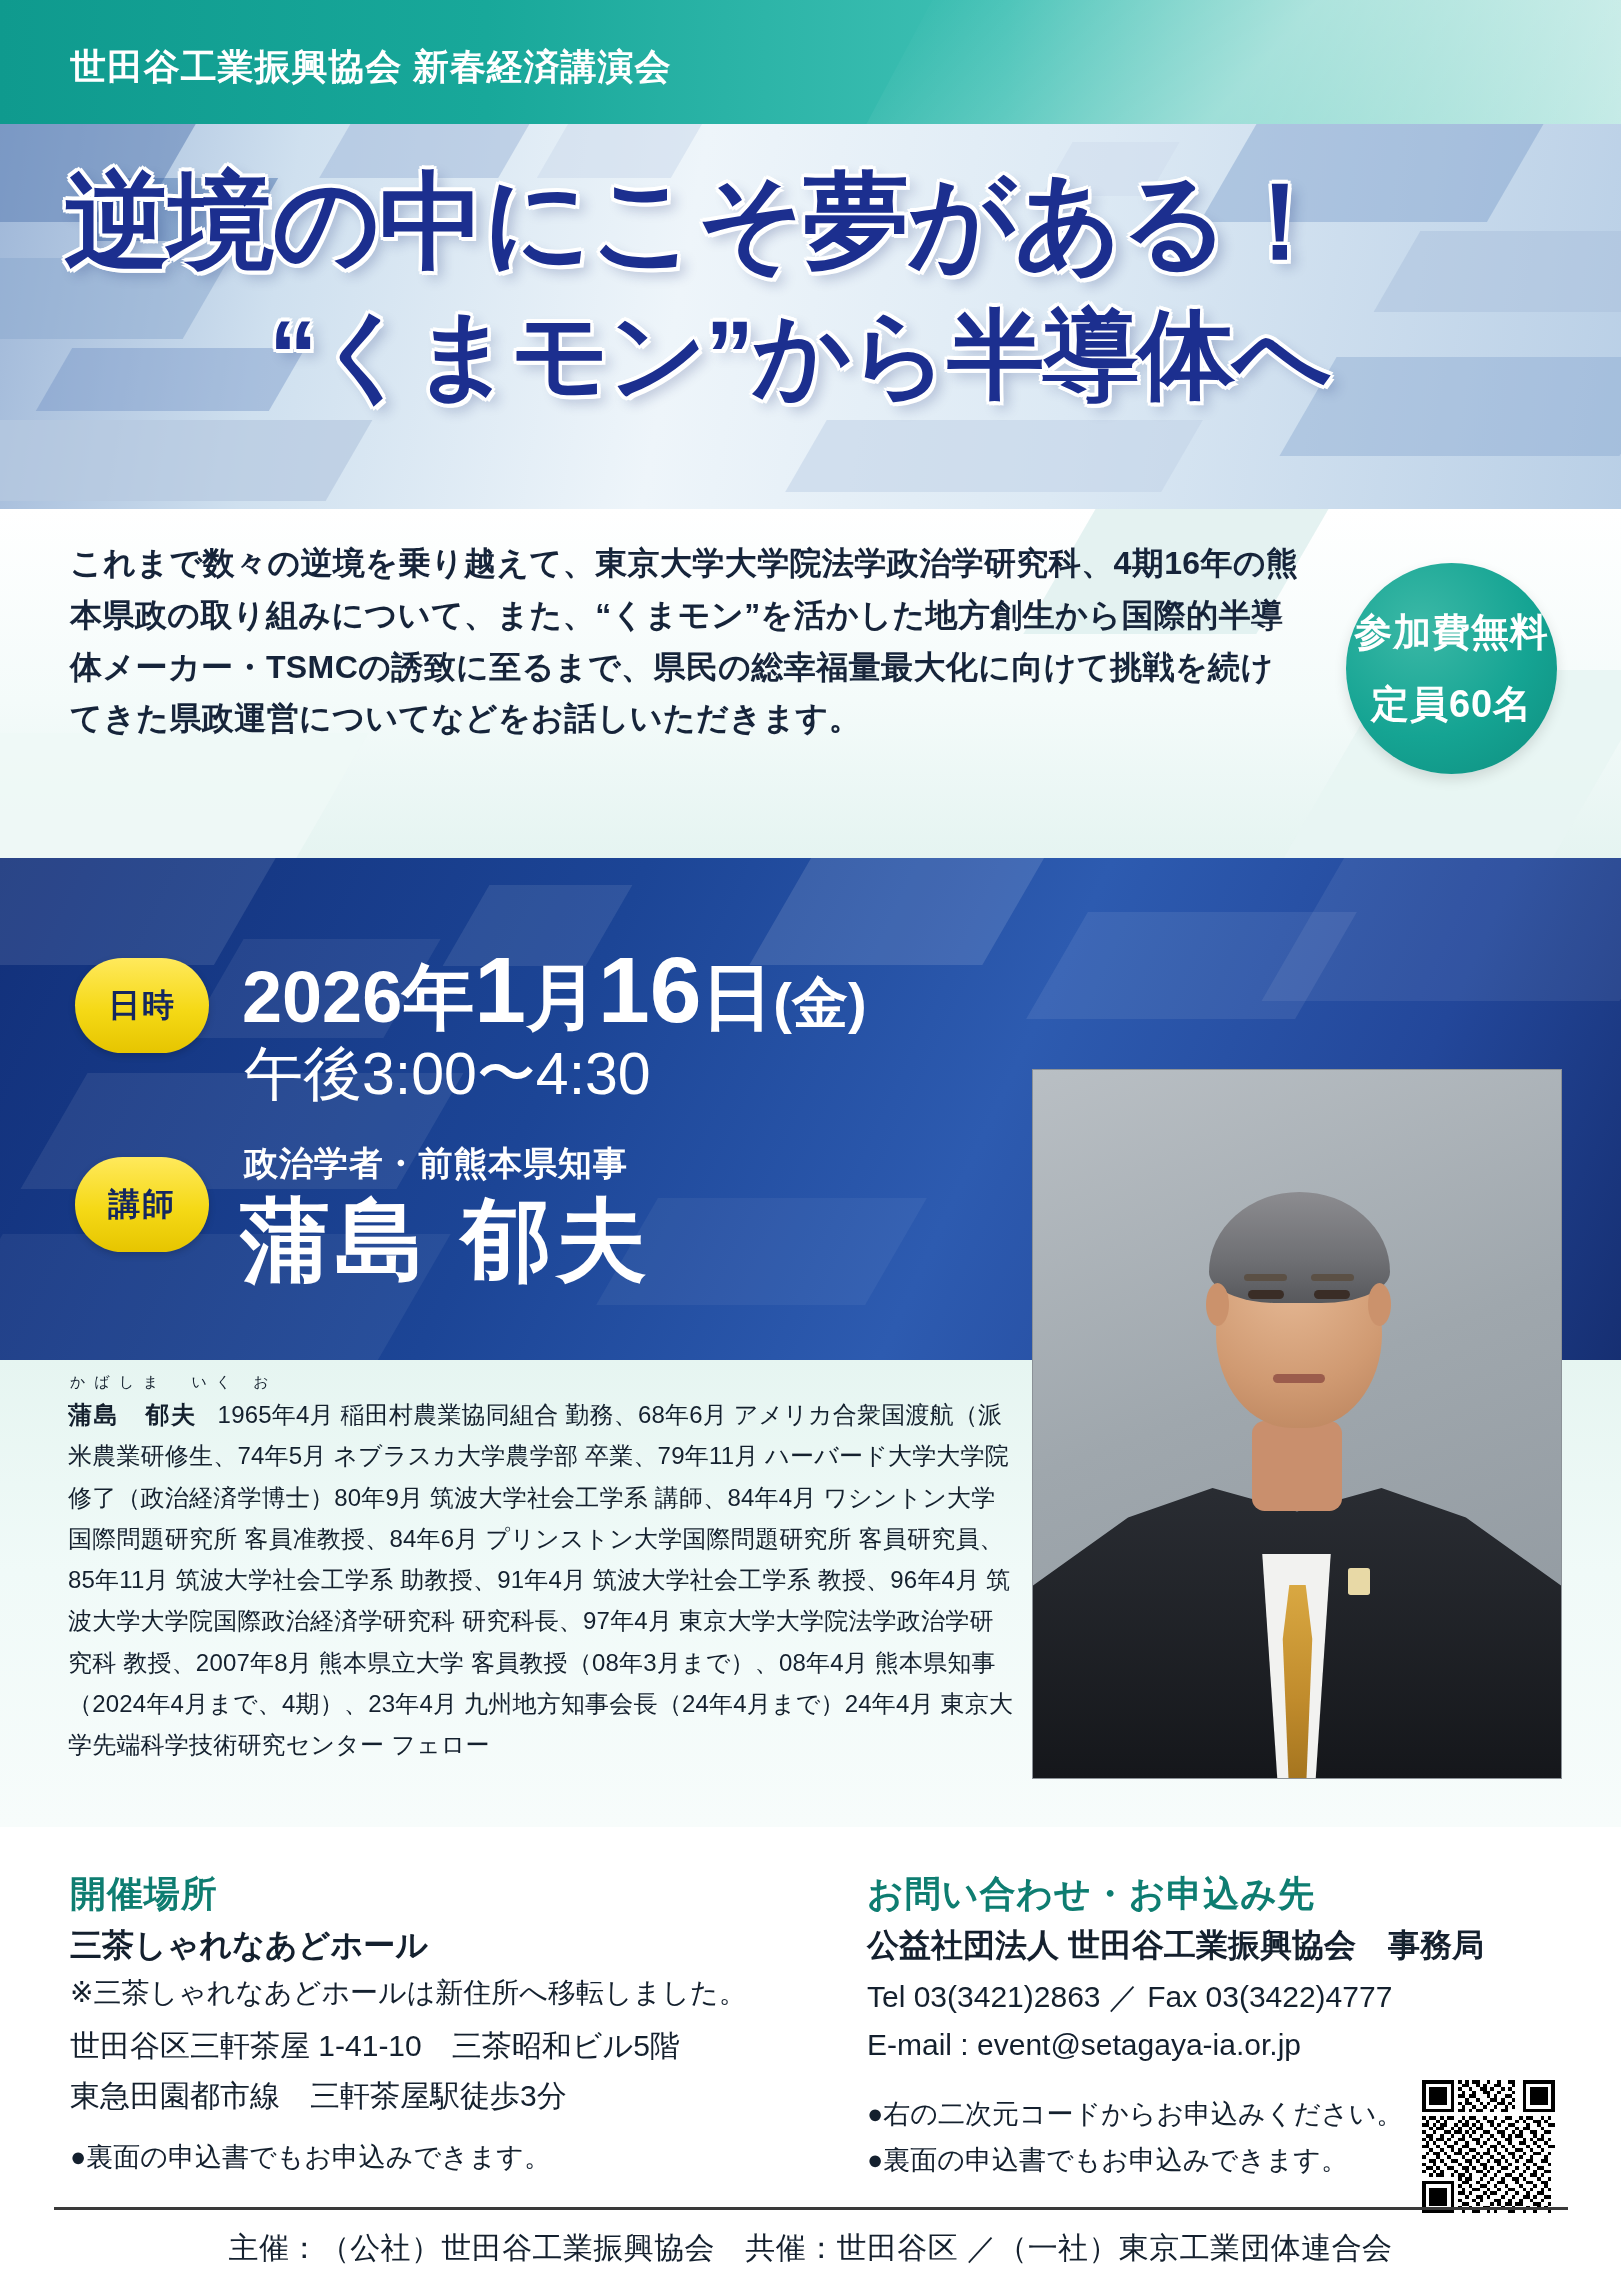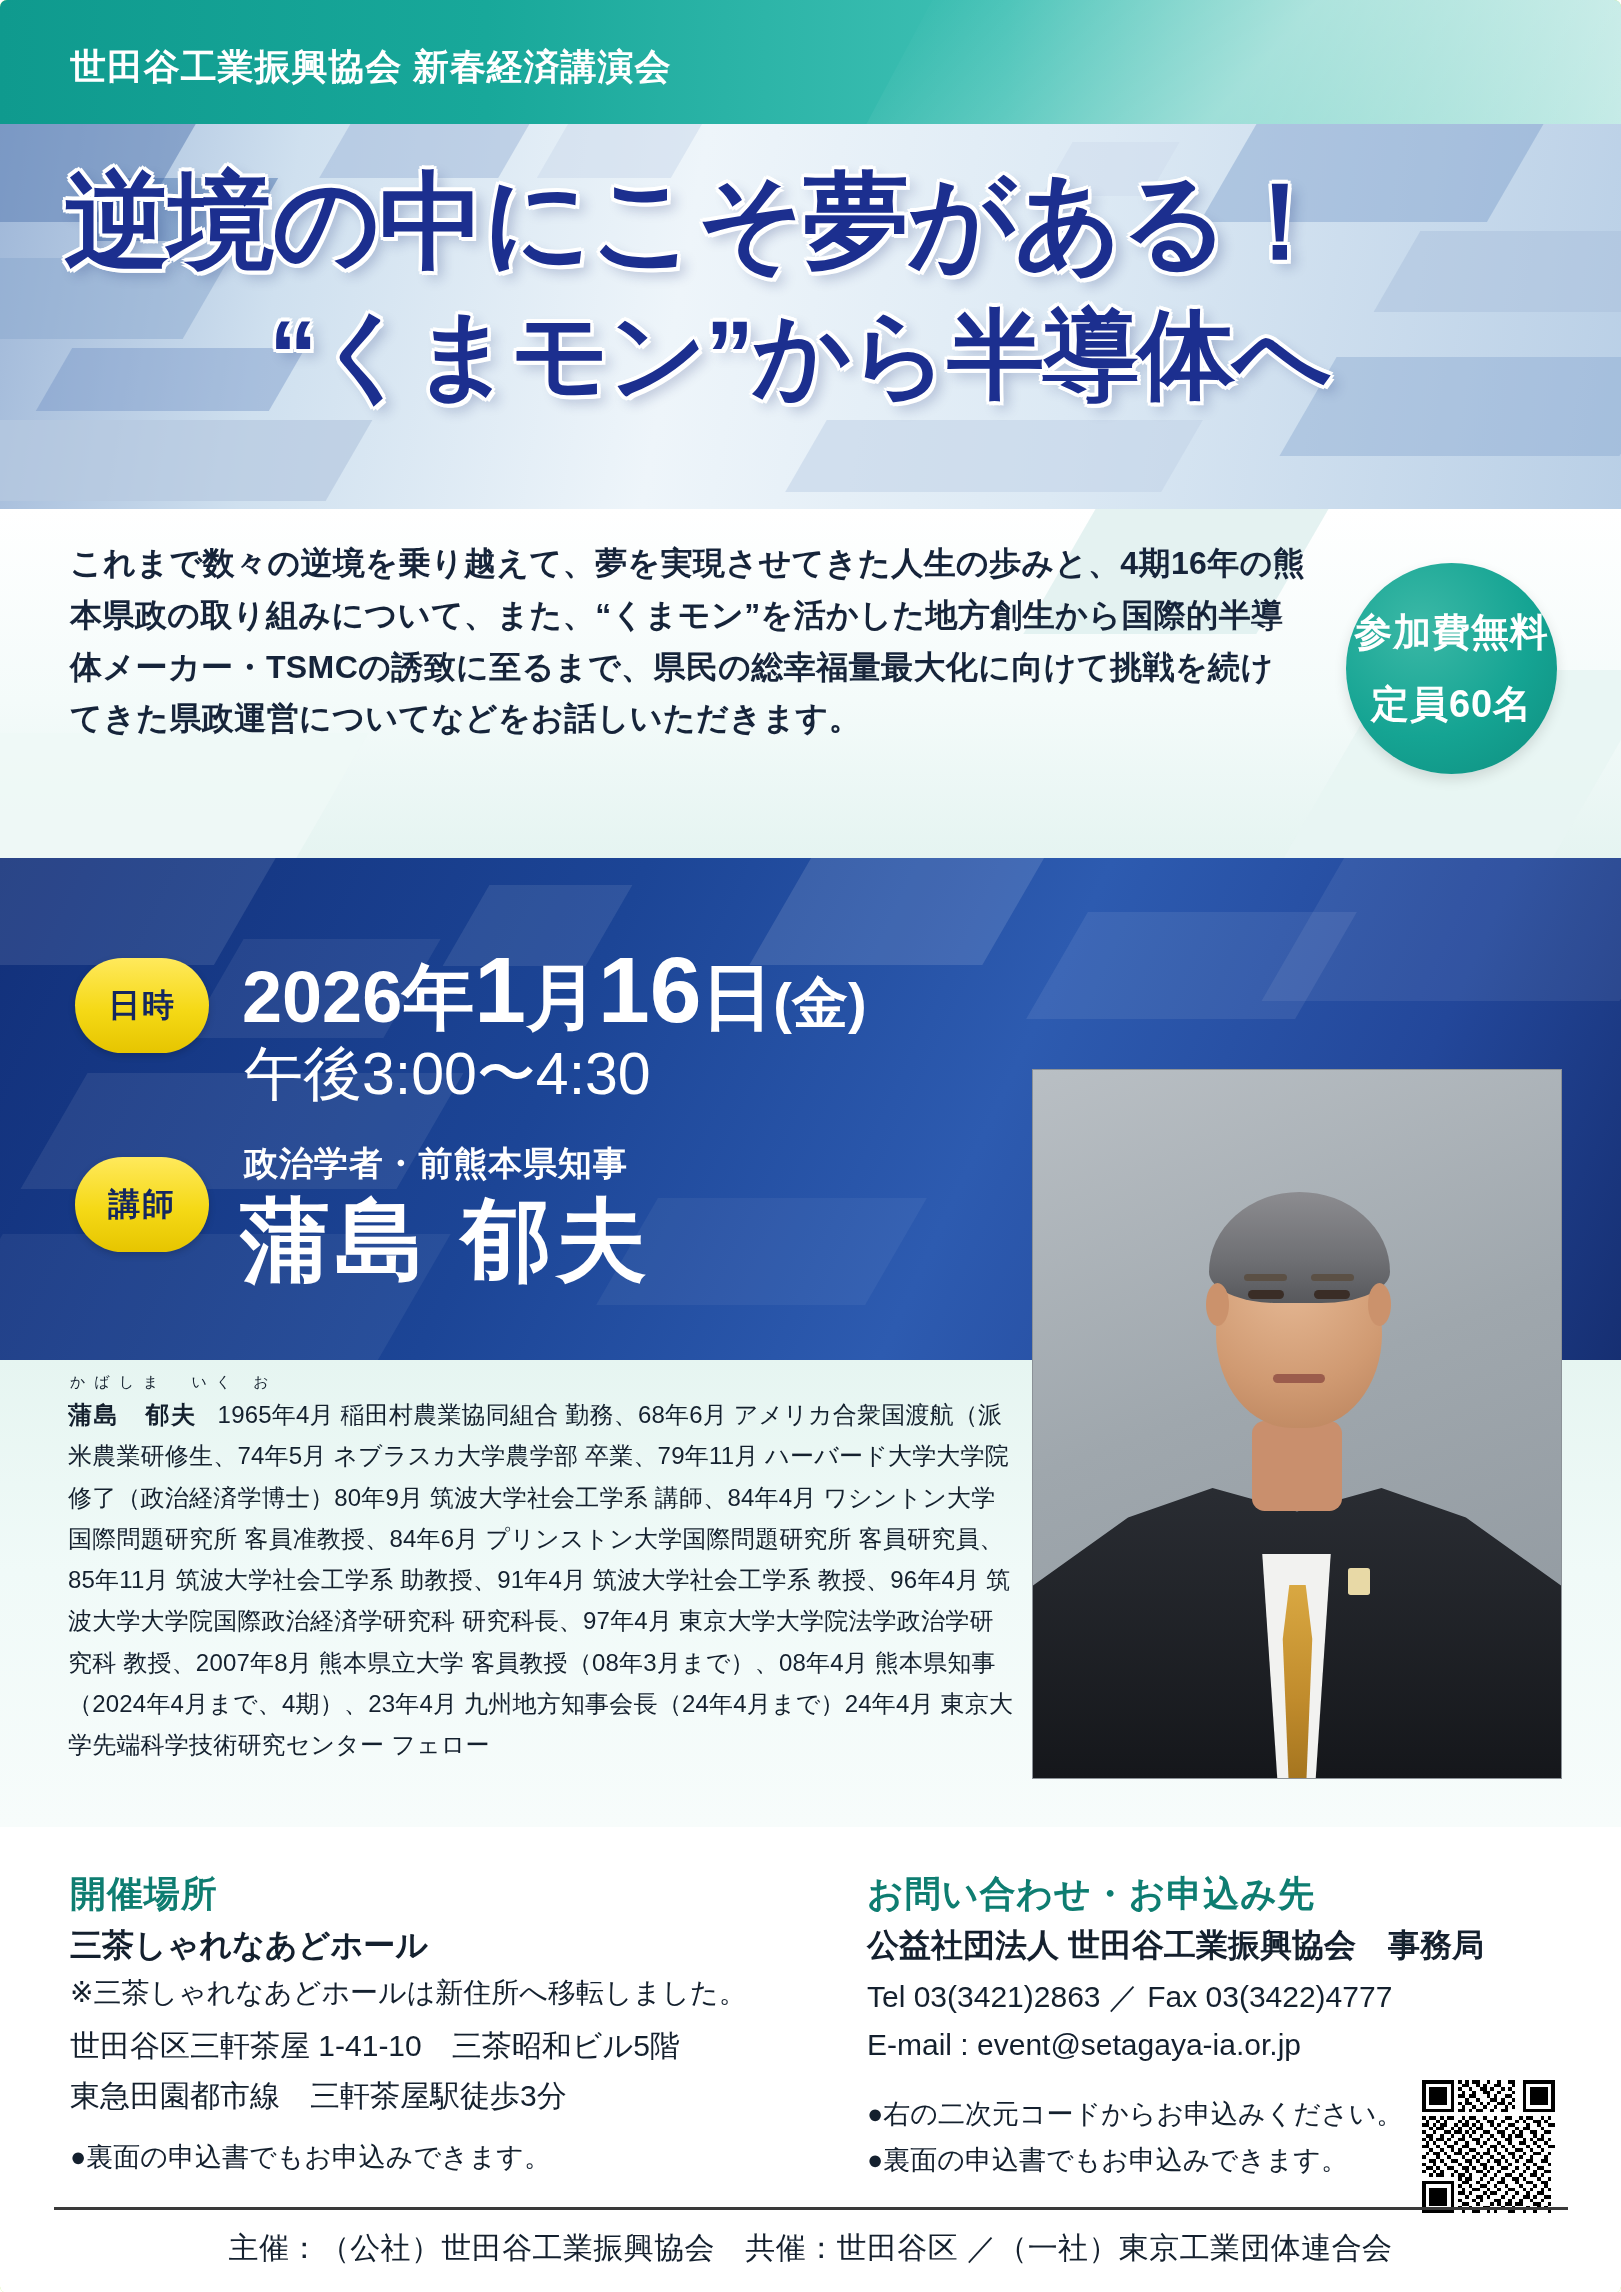--- a/index.html
+++ b/index.html
@@ -10,21 +10,20 @@
   body {
     font-family: "Liberation Sans", "DejaVu Sans", sans-serif;
     color: #1a1a1a;
   }
   .flyer {
     position: relative;
     width: 1621px;
     height: 2293px;
     overflow: hidden;
     background: #bef264;
-    border-radius: 7px;
   }
 
   
   .top-band {
     position: absolute;
     left: 0; top: 0;
     width: 1621px;
     height: 124px;
     background: linear-gradient(90deg, #0f9a8e 0%, #18a89a 30%, #3fc0b4 62%, #8fd9d0 85%, #bfe9e4 100%);
     overflow: hidden;
@@ -391,21 +390,21 @@
     <div class="shard s11"></div>
     <div class="shard s12"></div>
     <div class="hero-line1">逆境の中にこそ夢がある！</div>
     <div class="hero-line2">“くまモン”から半導体へ</div>
   </div>
 
   <div class="desc-band">
     <div class="dshard d1"></div>
     <div class="dshard d2"></div>
     <div class="dshard d3"></div>
-    <div class="desc-text">これまで数々の逆境を乗り越えて、夢を実現させてきた人生の歩みと、4期16年の熊本県政の取り組みについて、また、“くまモン”を活かした地方創生から国際的半導体メーカー・TSMCの誘致に至るまで、県民の総幸福量最大化に向けて挑戦を続けてきた県政運営についてなどをお話しいただきます。</div>
+    <div class="desc-text">これまで数々の逆境を乗り越えて、東京大学大学院法学政治学研究科、4期16年の熊本県政の取り組みについて、また、“くまモン”を活かした地方創生から国際的半導体メーカー・TSMCの誘致に至るまで、県民の総幸福量最大化に向けて挑戦を続けてきた県政運営についてなどをお話しいただきます。</div>
     <div class="badge">
       <span>参加費無料</span>
       <span>定員60名</span>
     </div>
   </div>
 
   <div class="info-band">
     <div class="ishard i1"></div>
     <div class="ishard i2"></div>
     <div class="ishard i3"></div>

